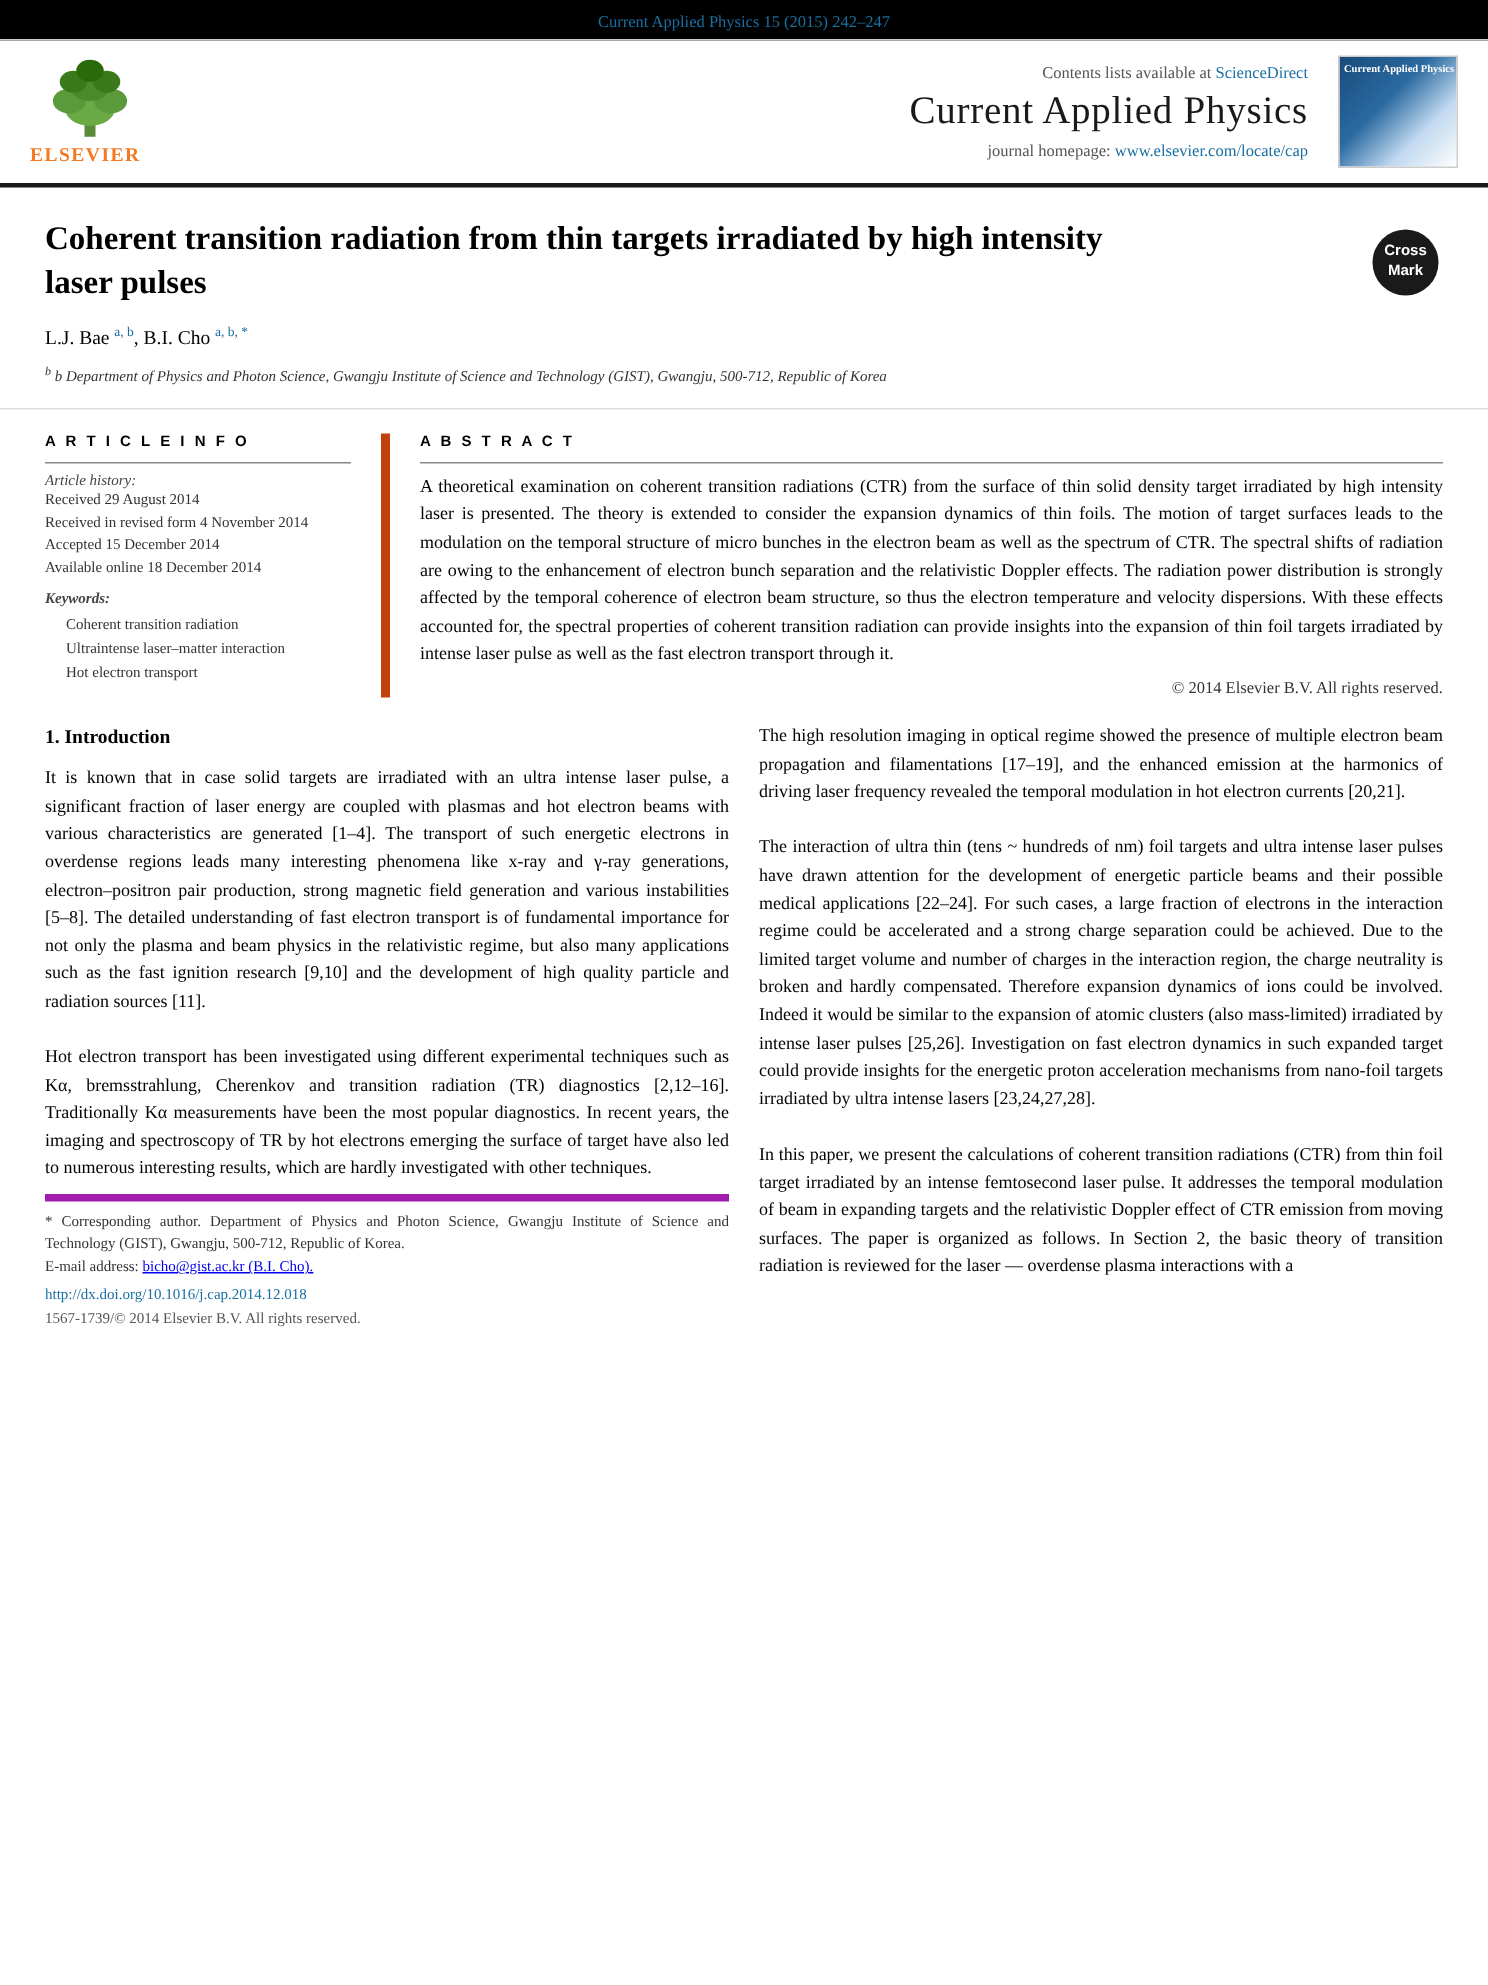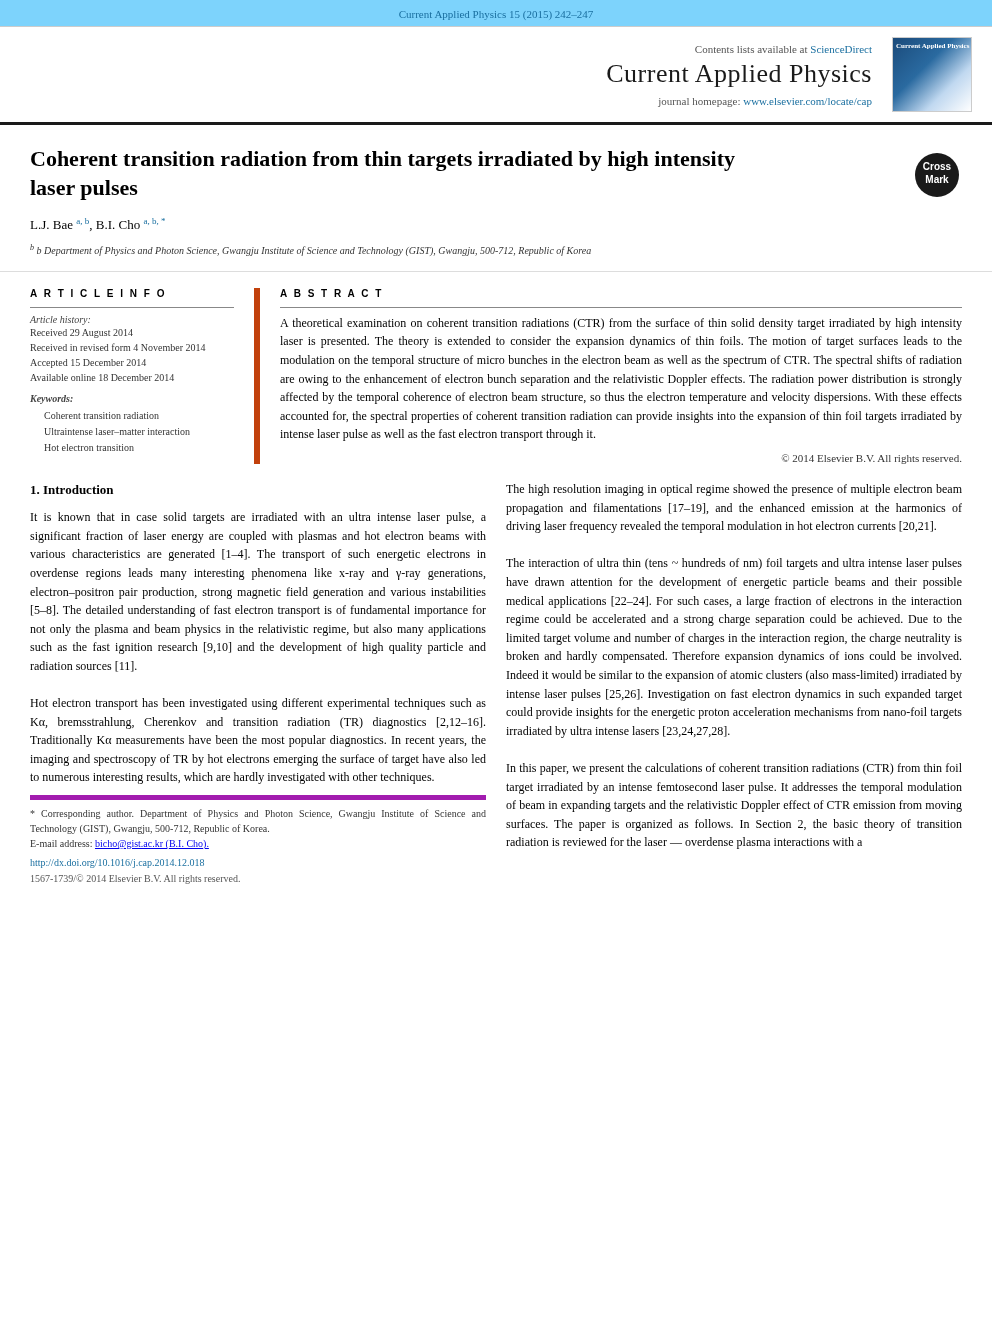--- a/index.html
+++ b/index.html
@@ -7,21 +7,21 @@
       background: #fff;
       font-family: 'Times New Roman', Times, serif;
       font-size: 13px;
       color: #000;
       width: 992px;
       min-height: 1323px;
     }
 
     
     .top-bar {
-      background: #7dd3fc;
+      background: #000000;
       text-align: center;
       padding: 6px 0 4px 0;
       border-bottom: 1px solid #ccc;
     }
     .top-bar a {
       color: #1a6fa0;
       font-size: 11px;
       text-decoration: none;
     }
 
@@ -269,20 +269,36 @@
     }
   </style>
 </head>
 <body>
 
 <div class="top-bar">
   <a href="#">Current Applied Physics 15 (2015) 242–247</a>
 </div>
 
 <div class="journal-header">
+  <div class="journal-header-left">
+    <div class="elsevier-logo">
+
+      <svg class="elsevier-tree" viewBox="0 0 80 60" xmlns="http://www.w3.org/2000/svg">
+        <rect x="36" y="48" width="8" height="10" fill="#5a8a3a"></rect>
+        <ellipse cx="40" cy="38" rx="18" ry="12" fill="#6aaa44"></ellipse>
+        <ellipse cx="25" cy="32" rx="12" ry="9" fill="#5a9a3a"></ellipse>
+        <ellipse cx="55" cy="32" rx="12" ry="9" fill="#5a9a3a"></ellipse>
+        <ellipse cx="40" cy="22" rx="14" ry="10" fill="#4a8a2a"></ellipse>
+        <ellipse cx="28" cy="18" rx="10" ry="8" fill="#3a7a1a"></ellipse>
+        <ellipse cx="52" cy="18" rx="10" ry="8" fill="#3a7a1a"></ellipse>
+        <ellipse cx="40" cy="10" rx="10" ry="8" fill="#2a6a0a"></ellipse>
+      </svg>
+      <div class="elsevier-wordmark">ELSEVIER</div>
+    </div>
+  </div>
 
   <div class="journal-header-center">
     <div class="science-direct-link">
       <span>Contents lists available at</span>
       <a href="#">ScienceDirect</a>
     </div>
     <div class="journal-title-main">Current Applied Physics</div>
     <div class="journal-homepage">
       <span>journal homepage:</span>
       <a href="#">www.elsevier.com/locate/cap</a>
@@ -325,21 +341,21 @@
     <div class="section-heading">A R T I C L E   I N F O</div>
     <hr class="divider-line">
     <div class="info-label">Article history:</div>
     <div class="info-value">Received 29 August 2014</div>
     <div class="info-value">Received in revised form 4 November 2014</div>
     <div class="info-value">Accepted 15 December 2014</div>
     <div class="info-value">Available online 18 December 2014</div>
     <div class="keywords-label">Keywords:</div>
     <div class="keyword-item">Coherent transition radiation</div>
     <div class="keyword-item">Ultraintense laser–matter interaction</div>
-    <div class="keyword-item">Hot electron transition</div>
+    <div class="keyword-item">Hot electron transport</div>
   </div>
 
   <div class="abstract-col">
     <div class="section-heading">A B S T R A C T</div>
     <hr class="divider-line">
     <div class="abstract-text">A theoretical examination on coherent transition radiations (CTR) from the surface of thin solid density target irradiated by high intensity laser is presented. The theory is extended to consider the expansion dynamics of thin foils. The motion of target surfaces leads to the modulation on the temporal structure of micro bunches in the electron beam as well as the spectrum of CTR. The spectral shifts of radiation are owing to the enhancement of electron bunch separation and the relativistic Doppler effects. The radiation power distribution is strongly affected by the temporal coherence of electron beam structure, so thus the electron temperature and velocity dispersions. With these effects accounted for, the spectral properties of coherent transition radiation can provide insights into the expansion of thin foil targets irradiated by intense laser pulse as well as the fast electron transport through it.</div>
     <div class="copyright-line">© 2014 Elsevier B.V. All rights reserved.</div>
   </div>
 </div>
 

